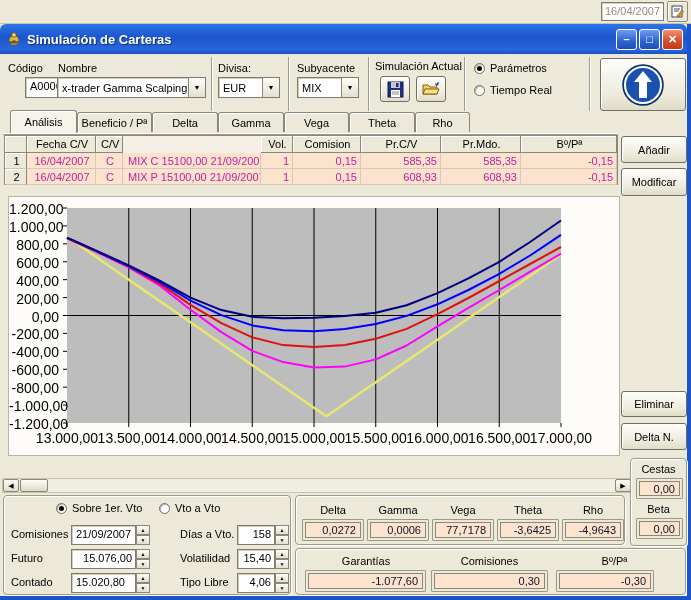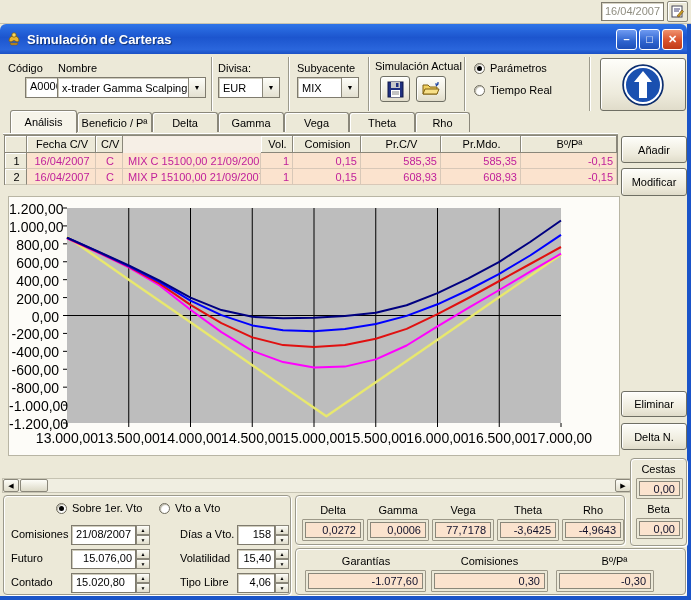--- a/index.html
+++ b/index.html
@@ -287,21 +287,21 @@
       <div class="radio-row" style="left:52px;top:6px">
         <span class="radio checked"></span>
         <span>Sobre 1er. Vto</span>
       </div>
       <div class="radio-row" style="left:155px;top:6px">
         <span class="radio"></span>
         <span>Vto a Vto</span>
       </div>
 
       <div class="lbl" style="left:7px;top:32px">Comisiones</div>
-      <div class="field" style="left:67px;top:29px;width:65px;height:20px">21/08/2007</div>
+      <div class="field" style="left:67px;top:29px;width:65px;height:20px">21/09/2007</div>
       <div class="spin" style="left:132px;top:29px;height:20px">
           <div>▲</div>
           <div>▼</div>
         </div>
 
       <div class="lbl" style="left:176px;top:32px">Días a Vto.</div>
       <div class="field num" style="left:233px;top:29px;width:38px;height:20px;text-align:right">158</div>
       <div class="spin" style="left:271px;top:29px;height:20px">
           <div>▲</div>
           <div>▼</div>

